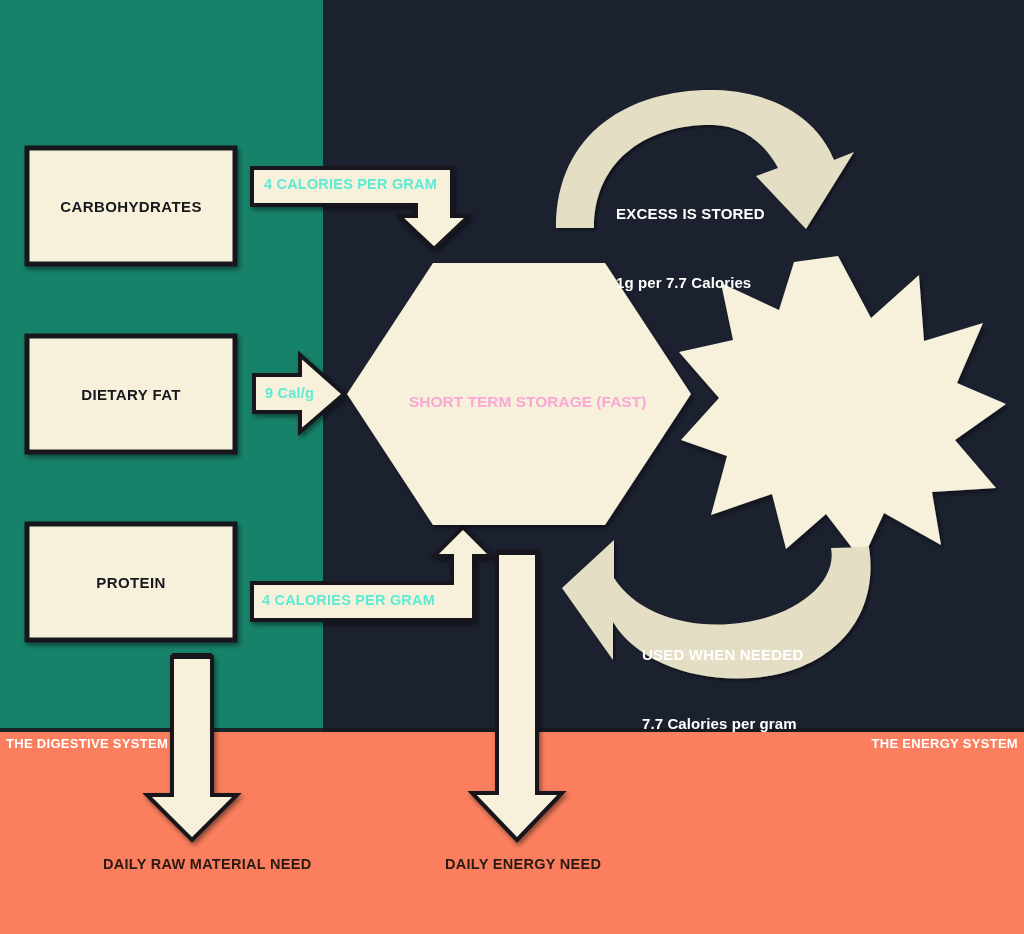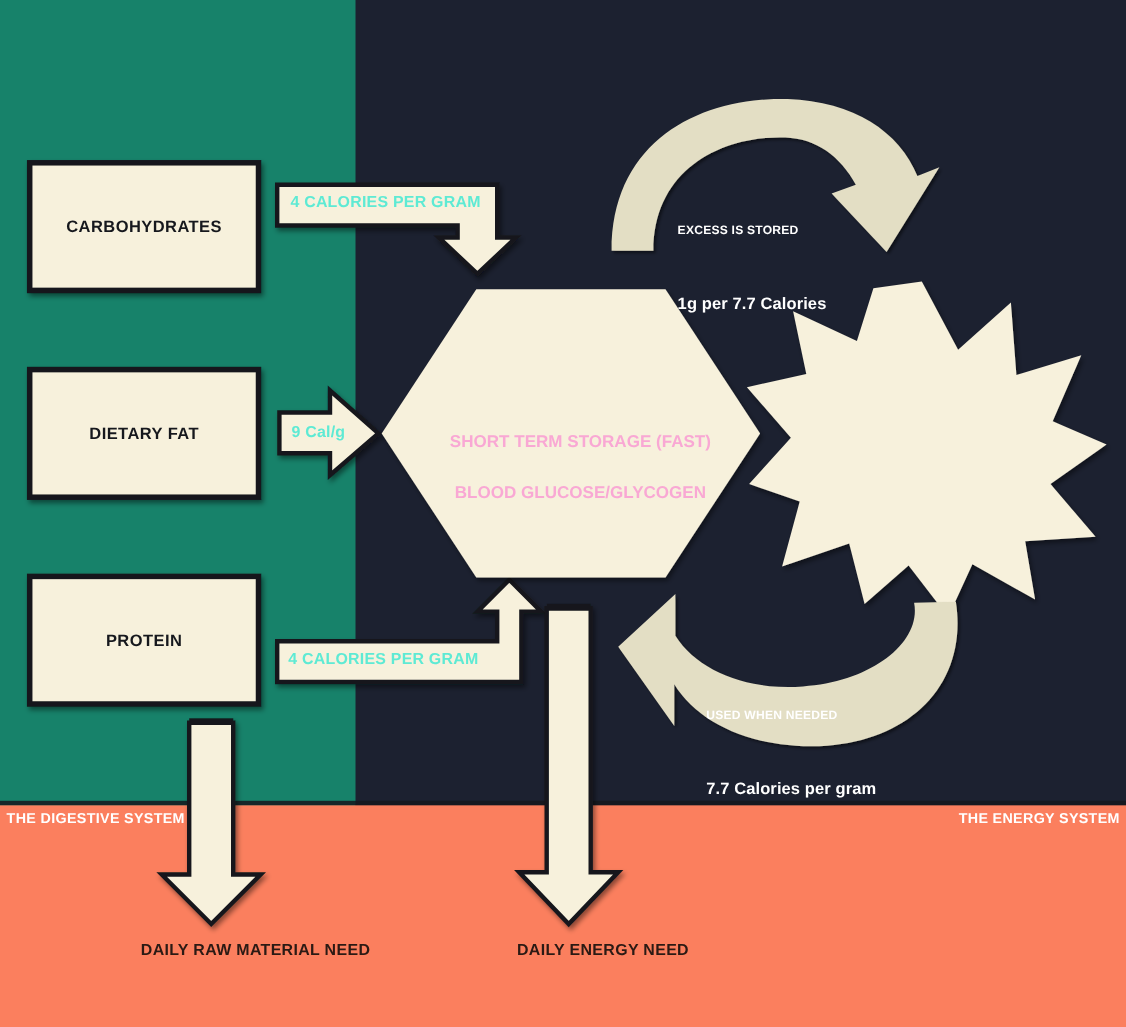--- a/index.html
+++ b/index.html
@@ -5,25 +5,25 @@
   html,body{margin:0;padding:0;background:#0d0f14;}
   body{font-family:"Liberation Sans","DejaVu Sans",sans-serif;}
   #stage{position:relative;width:1024px;height:934px;overflow:hidden;background:#1c2130;}
   #stage > svg.layer{position:absolute;left:0;top:0;width:1024px;height:934px;}
   .lbl{position:absolute;white-space:pre;pointer-events:none;}
   .boxtxt{font-weight:700;font-size:15px;letter-spacing:.4px;color:#16181d;}
   .hextxt{font-weight:700;font-size:15.5px;color:#f9a8d4;line-height:1.5;text-align:center;}
   .bursttxt{font-weight:700;font-size:15px;color:#16181d;line-height:1.55;}
   .arrowtxt{font-weight:700;font-size:14.5px;letter-spacing:.2px;color:#5eead4;}
   .curvetxt{color:#ffffff;line-height:1.45;}
-  .curvetxt .t1{font-weight:700;font-size:11px;letter-spacing:.2px;display:block;}
+  .curvetxt .t1{font-weight:700;font-size:15px;letter-spacing:.2px;display:block;}
   .curvetxt .t2{font-weight:700;font-size:15px;letter-spacing:.1px;display:block;}
   .sysname{font-weight:700;font-size:13px;color:#ffffff;letter-spacing:.3px;margin-top:28px;}
   .bodyname{font-weight:700;font-size:14.5px;color:#2b1a14;letter-spacing:.3px;}
-  .needtxt{font-weight:700;font-size:14.5px;color:#2b1a14;letter-spacing:.3px;margin-left:25px;}
+  .needtxt{font-weight:700;font-size:14.5px;color:#2b1a14;letter-spacing:.3px;}
 </style>
 </head>
 <body>
 
 <div id="stage">
 
   <svg class="layer" viewBox="0 0 1024 934">
     <defs>
       <filter id="shdw" x="-30%" y="-30%" width="170%" height="170%">
         <feDropShadow dx="2" dy="3" stdDeviation="2.5" flood-color="#000000" flood-opacity="0.45"></feDropShadow>
@@ -102,21 +102,20 @@
   <div class="lbl boxtxt" style="left:27px;top:198px;width:208px;text-align:center;">CARBOHYDRATES</div>
   <div class="lbl boxtxt" style="left:27px;top:386px;width:208px;text-align:center;">DIETARY FAT</div>
   <div class="lbl boxtxt" style="left:27px;top:574px;width:208px;text-align:center;">PROTEIN</div>
 
   <div class="lbl arrowtxt" style="left:264px;top:176px;">4 CALORIES PER GRAM</div>
   <div class="lbl arrowtxt" style="left:265px;top:385px;">9 Cal/g</div>
   <div class="lbl arrowtxt" style="left:262px;top:592px;">4 CALORIES PER GRAM</div>
 
   <div class="lbl hextxt" style="left:347px;top:367px;width:344px;">
     <span>SHORT TERM STORAGE (FAST)</span><br>
-    <span>BLOOD GLUCOSE/GLYCOGEN</span>
   </div>
 
 
   <div class="lbl curvetxt" style="left:616px;top:157px;">
     <span class="t1">EXCESS IS STORED</span>
     <span class="t2">1g per 7.7 Calories</span>
   </div>
   <div class="lbl curvetxt" style="left:642px;top:598px;">
     <span class="t1">USED WHEN NEEDED</span>
     <span class="t2">7.7 Calories per gram</span>

